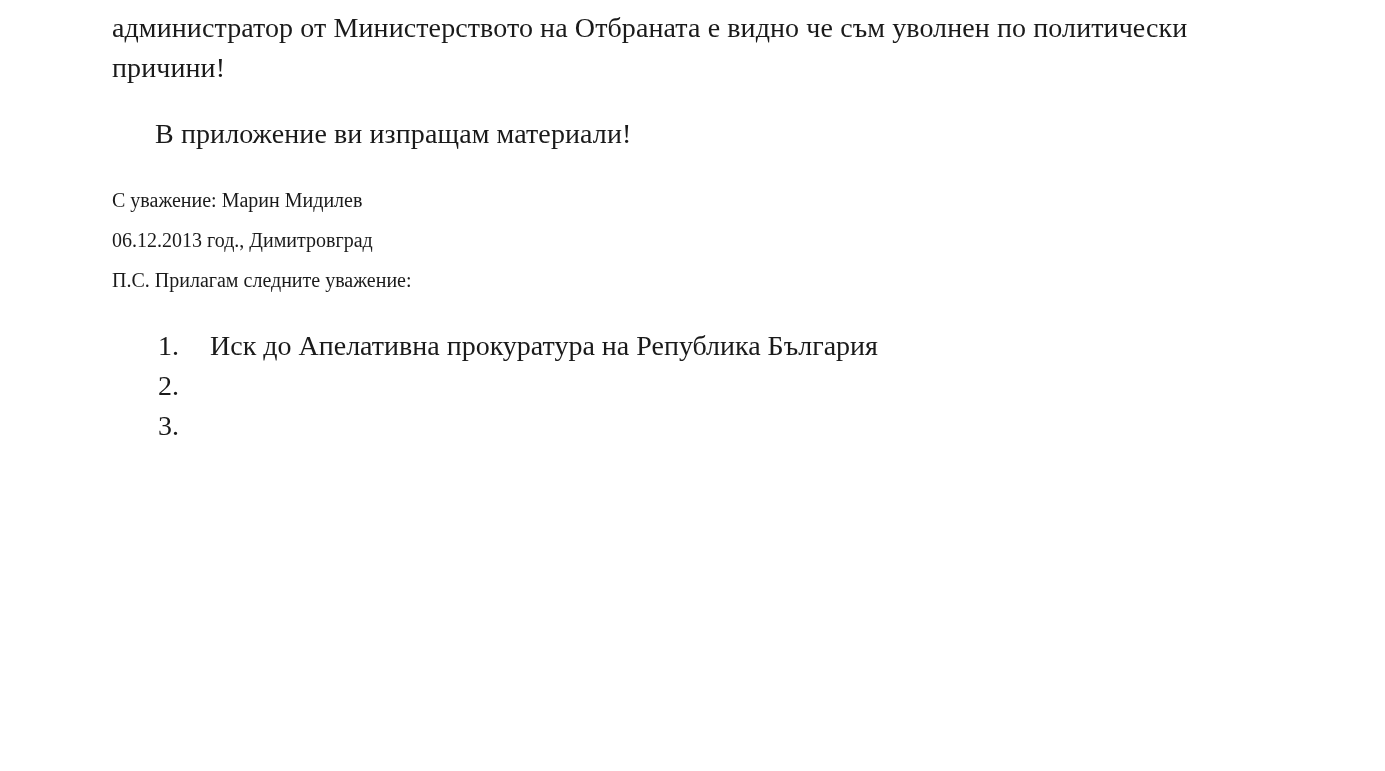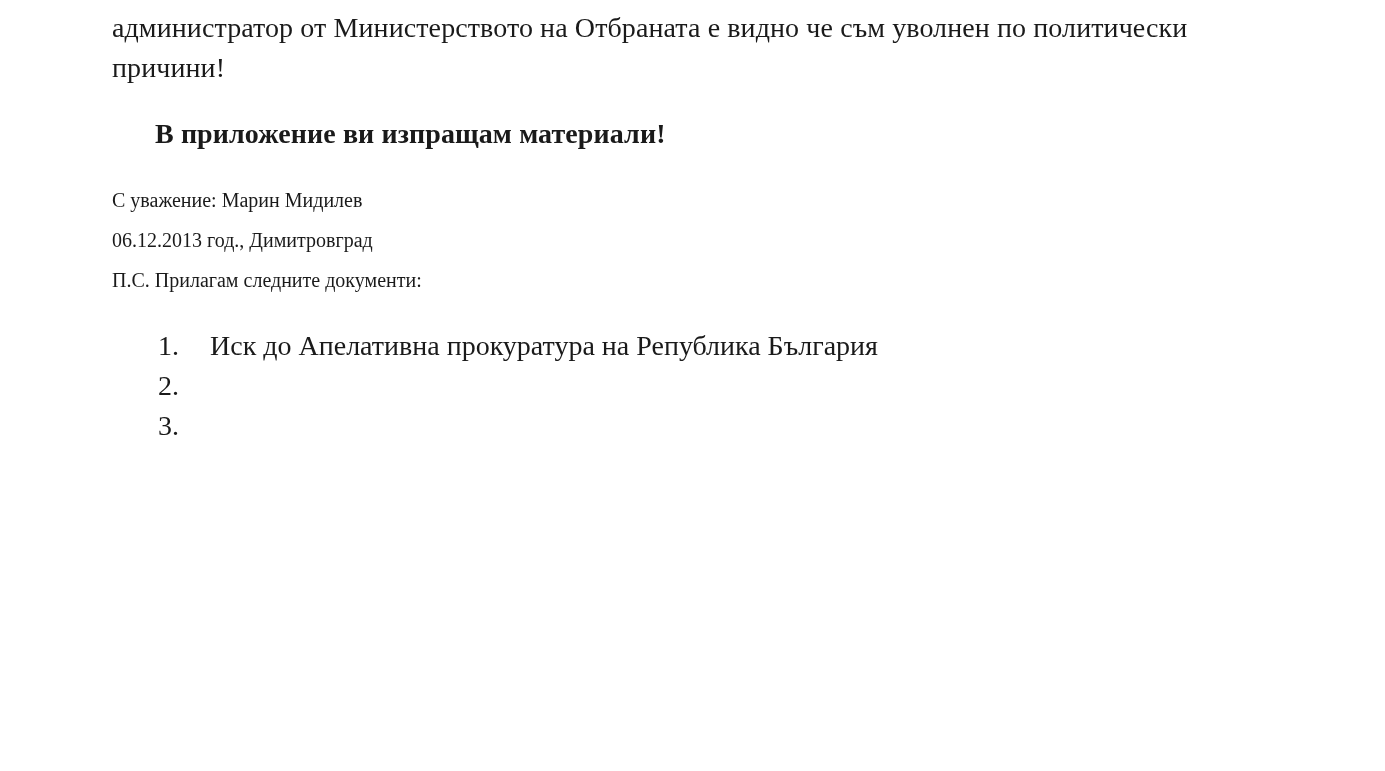--- a/index.html
+++ b/index.html
@@ -27,21 +27,20 @@
   .para {
     font-size: 28px;
     line-height: 40px;
     margin: 0 0 26px 0;
     text-align: left;
     letter-spacing: 0.1px;
   }
 
   .para.indented {
     text-indent: 43px;
-    font-weight: bold;
   }
 
   .sig-block {
     font-size: 20px;
     line-height: 40px;
     margin: 0 0 26px 0;
   }
 
   .attachments {
     font-size: 28px;
@@ -71,21 +70,21 @@
 
   <p class="para">администратор от Министерството на Отбраната е видно че съм уволнен по политически причини!</p>
 
   <p class="para indented">В приложение ви изпращам материали!</p>
 
 
 
   <div class="sig-block">
     <div>С уважение: Марин Мидилев</div>
     <div>06.12.2013 год., Димитровград</div>
-    <div>П.С. Прилагам следните документи:</div>
+    <div>П.С. Прилагам следните уважение:</div>
   </div>
 
   <div class="attachments">
 
     <div class="attachment-row">
       <span class="attachment-number">1.</span>
       <span class="attachment-text">Иск до Апелативна прокуратура на Република България</span>
     </div>
 
     <div class="attachment-row">

